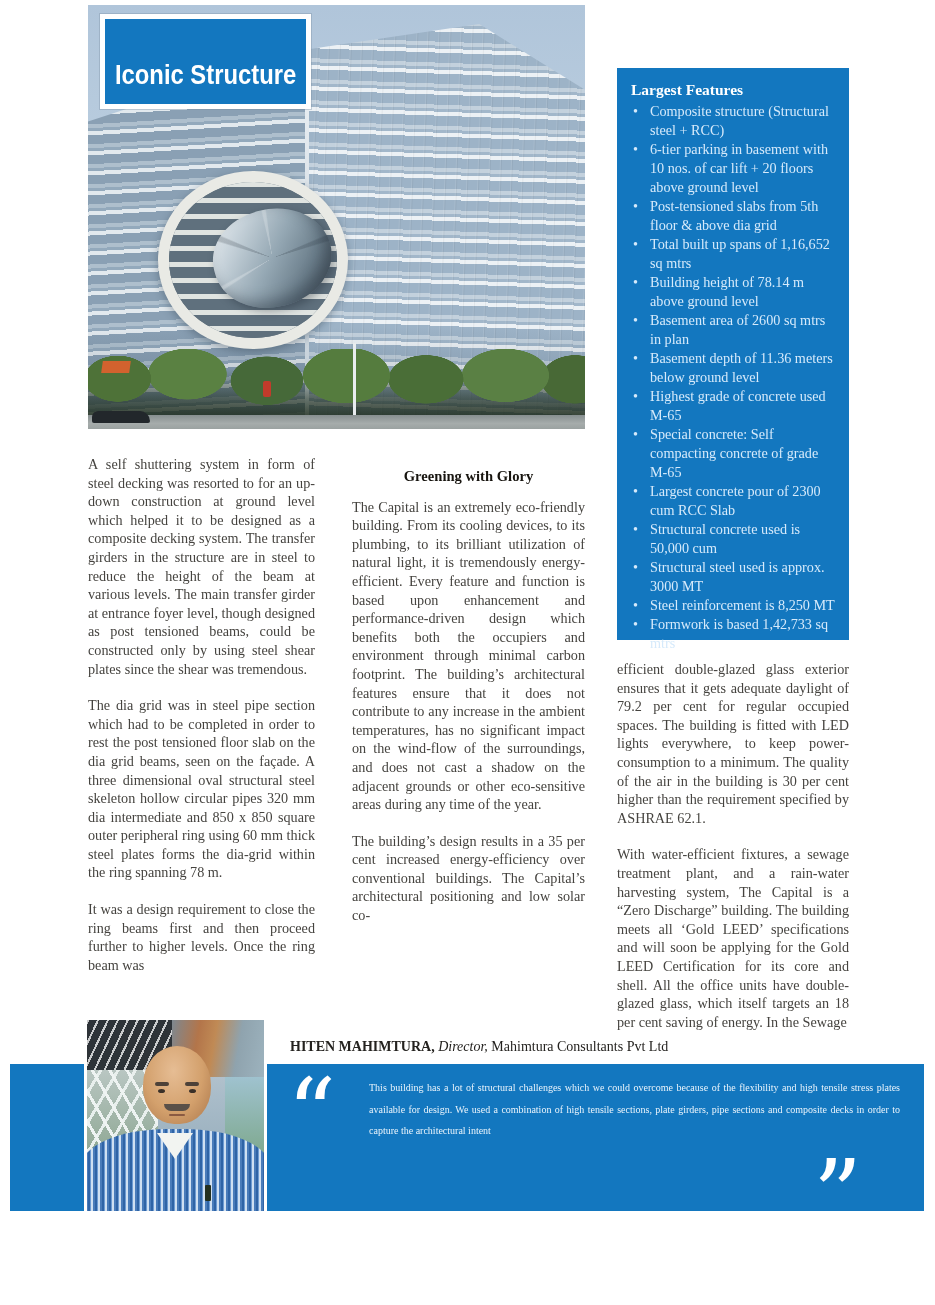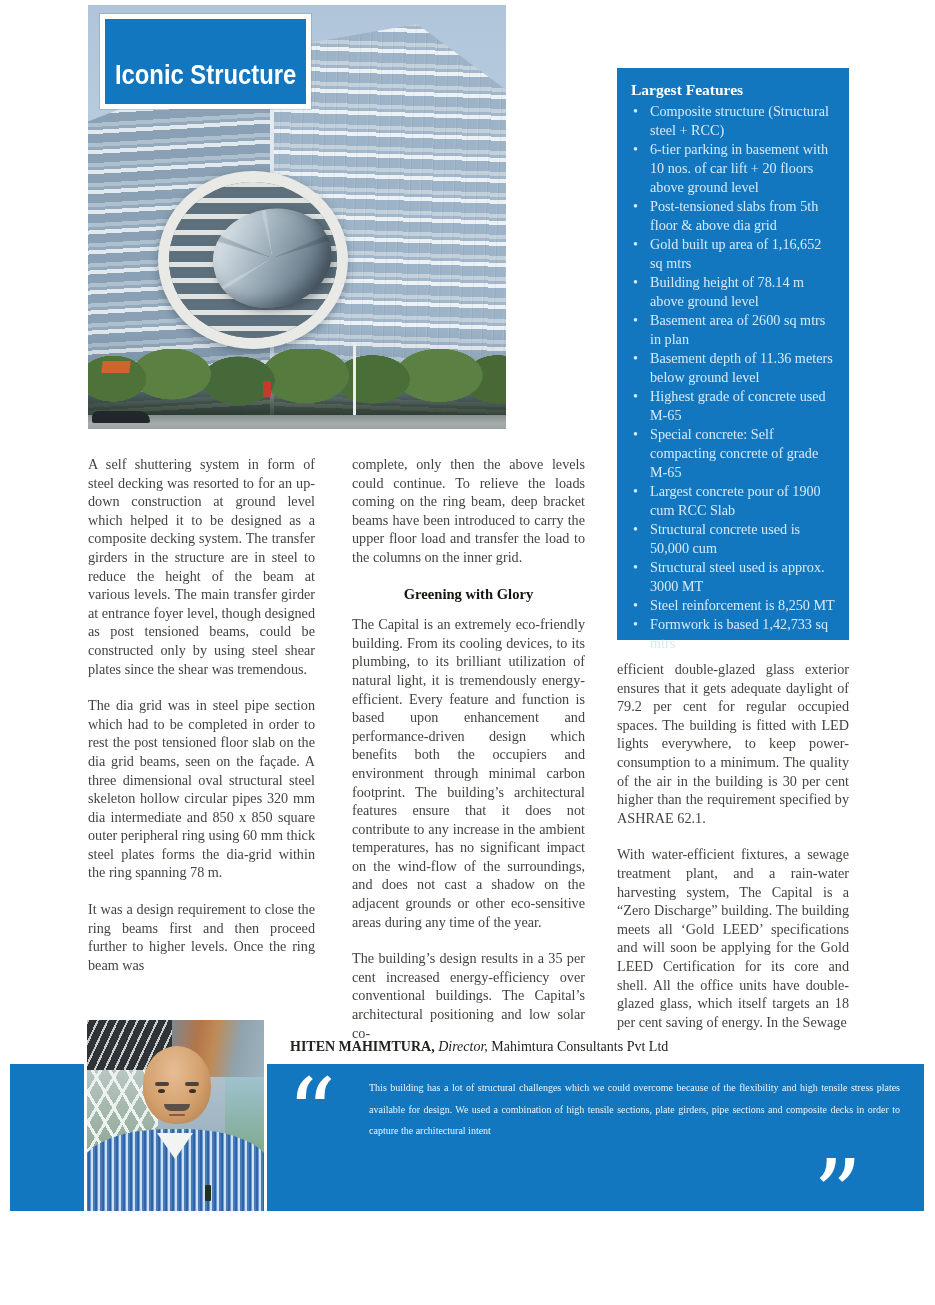--- a/index.html
+++ b/index.html
@@ -2,21 +2,21 @@
 <html><head>
 <meta charset="utf-8">
 <style>
   html,body{margin:0;padding:0;}
   body{
     width:935px;height:1305px;position:relative;background:#ffffff;
     font-family:"Liberation Serif", serif;overflow:hidden;
   }
   
   .photo{
-    position:absolute;left:88px;top:5px;width:418px;height:424px;overflow:hidden;
+    position:absolute;left:88px;top:5px;width:497px;height:424px;overflow:hidden;
     background:linear-gradient(180deg,#b0c5da 0%,#bccfe0 45%,#c9d7e4 100%);
   }
   .face{position:absolute;overflow:hidden;}
   .face .stripes{position:absolute;inset:-40px;}
   .face-left{
     left:0;top:0;width:44.5%;height:100%;
     clip-path:polygon(0 27.5%,100% 10.5%,100% 100%,0 100%);
   }
   .face-left .stripes{
     background:repeating-linear-gradient(180deg,
@@ -210,21 +210,21 @@
         <span class="itext">6-tier parking in basement with 10 nos. of car lift + 20 floors above ground level</span>
       </div>
 
       <div class="salient-item">
         <span class="bullet">•</span>
         <span class="itext">Post-tensioned slabs from 5th floor &amp; above dia grid</span>
       </div>
 
       <div class="salient-item">
         <span class="bullet">•</span>
-        <span class="itext">Gold built up area of 1,16,652 sq mtrs</span>
+        <span class="itext">Total built up spans of 1,16,652 sq mtrs</span>
       </div>
 
       <div class="salient-item">
         <span class="bullet">•</span>
         <span class="itext">Building height of 78.14 m above ground level</span>
       </div>
 
       <div class="salient-item">
         <span class="bullet">•</span>
         <span class="itext">Basement area of 2600 sq mtrs in plan</span>
@@ -240,21 +240,21 @@
         <span class="itext">Highest grade of concrete used M-65</span>
       </div>
 
       <div class="salient-item">
         <span class="bullet">•</span>
         <span class="itext">Special concrete: Self compacting concrete of grade M-65</span>
       </div>
 
       <div class="salient-item">
         <span class="bullet">•</span>
-        <span class="itext">Largest concrete pour of 1900 cum RCC Slab</span>
+        <span class="itext">Largest concrete pour of 2300 cum RCC Slab</span>
       </div>
 
       <div class="salient-item">
         <span class="bullet">•</span>
         <span class="itext">Structural concrete used is 50,000 cum</span>
       </div>
 
       <div class="salient-item">
         <span class="bullet">•</span>
         <span class="itext">Structural steel used is approx. 3000 MT</span>
@@ -272,21 +272,20 @@
     </div>
 </aside>
 
 <div class="col col-1">
   <p>A self shuttering system in form of steel decking was resorted to for an up-down construction at ground level which helped it to be designed as a composite decking system. The transfer girders in the structure are in steel to reduce the height of the beam at various levels. The main transfer girder at entrance foyer level, though designed as post tensioned beams, could be constructed only by using steel shear plates since the shear was tremendous.</p>
   <p>The dia grid was in steel pipe section which had to be completed in order to rest the post tensioned floor slab on the dia grid beams, seen on the façade. A three dimensional oval structural steel skeleton hollow circular pipes 320 mm dia intermediate and 850 x 850 square outer peripheral ring using 60 mm thick steel plates forms the dia-grid within the ring spanning 78 m.</p>
   <p>It was a design requirement to close the ring beams first and then proceed further to higher levels. Once the ring beam was</p>
 </div>
 
 <div class="col col-2">
-  <p>complete, only then the above levels could continue. To relieve the loads coming on the ring beam, deep bracket beams have been introduced to carry the upper floor load and transfer the load to the columns on the inner grid.</p>
   <h4 class="subhead">Greening with Glory</h4>
   <p>The Capital is an extremely eco-friendly building. From its cooling devices, to its plumbing, to its brilliant utilization of natural light, it is tremendously energy-efficient. Every feature and function is based upon enhancement and performance-driven design which benefits both the occupiers and environment through minimal carbon footprint. The building’s architectural features ensure that it does not contribute to any increase in the ambient temperatures, has no significant impact on the wind-flow of the surroundings, and does not cast a shadow on the adjacent grounds or other eco-sensitive areas during any time of the year.</p>
   <p>The building’s design results in a 35 per cent increased energy-efficiency over conventional buildings. The Capital’s architectural positioning and low solar co-</p>
 </div>
 
 <div class="col col-3">
   <p>efficient double-glazed glass exterior ensures that it gets adequate daylight of 79.2 per cent for regular occupied spaces. The building is fitted with LED lights everywhere, to keep power-consumption to a minimum. The quality of the air in the building is 30 per cent higher than the requirement specified by ASHRAE 62.1.</p>
   <p>With water-efficient fixtures, a sewage treatment plant, and a rain-water harvesting system, The Capital is a “Zero Discharge” building. The building meets all ‘Gold LEED’ specifications and will soon be applying for the Gold LEED Certification for its core and shell. All the office units have double-glazed glass, which itself targets an 18 per cent saving of energy. In the Sewage</p>
 </div>
 

